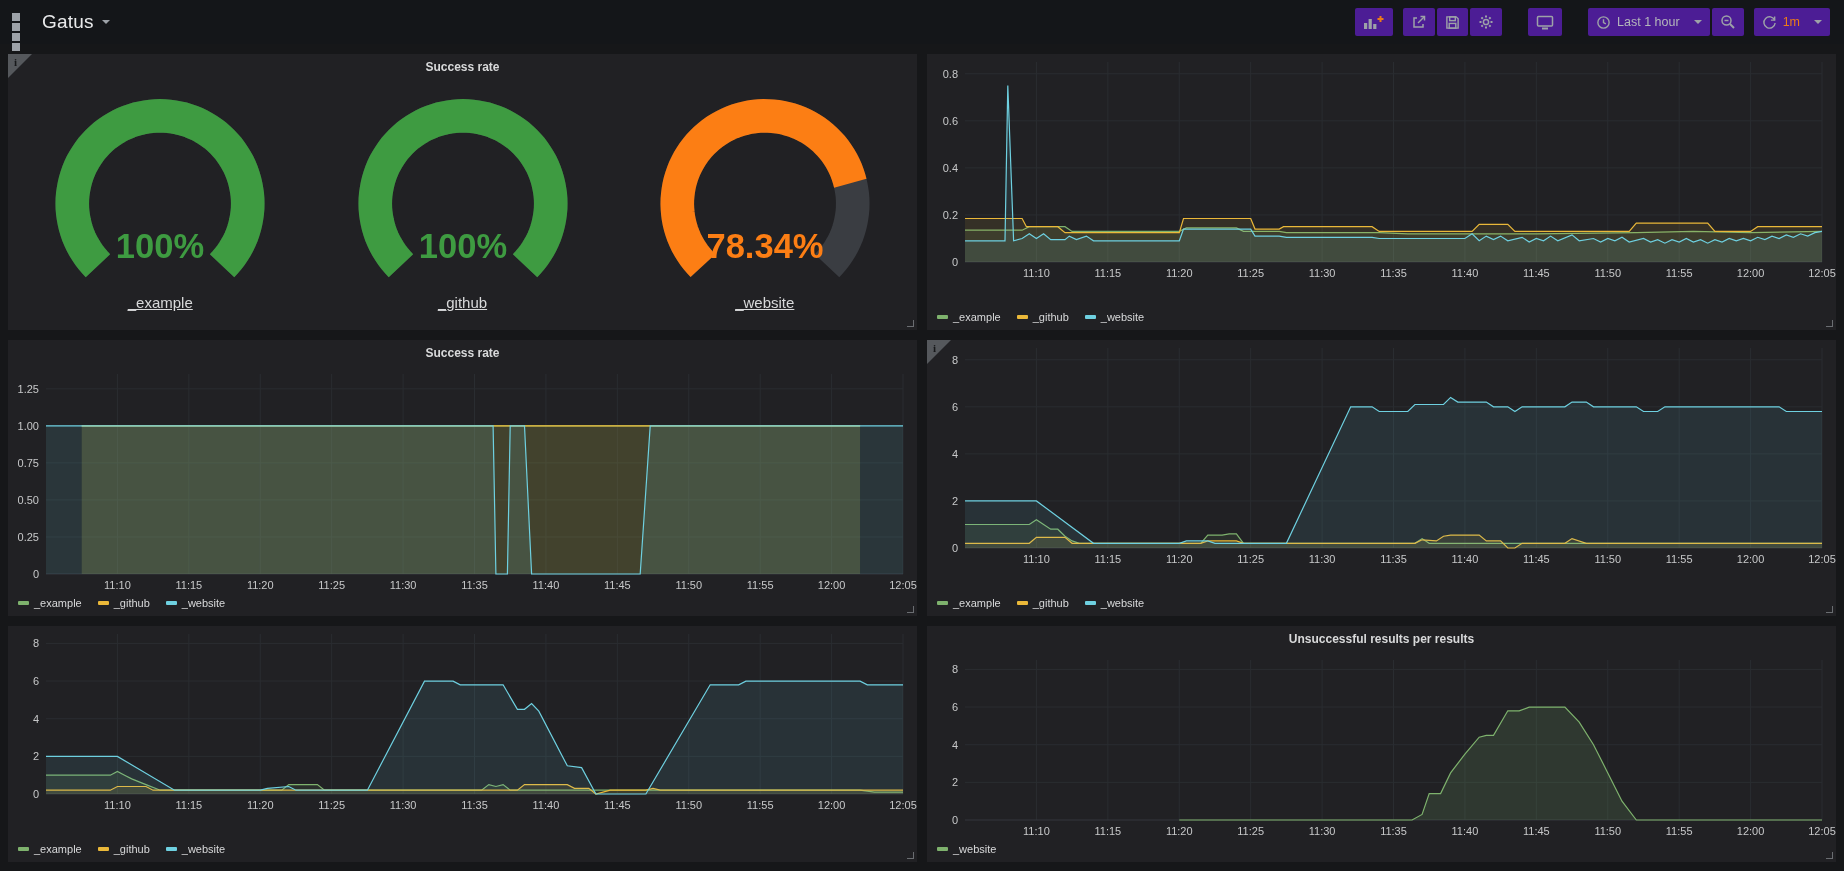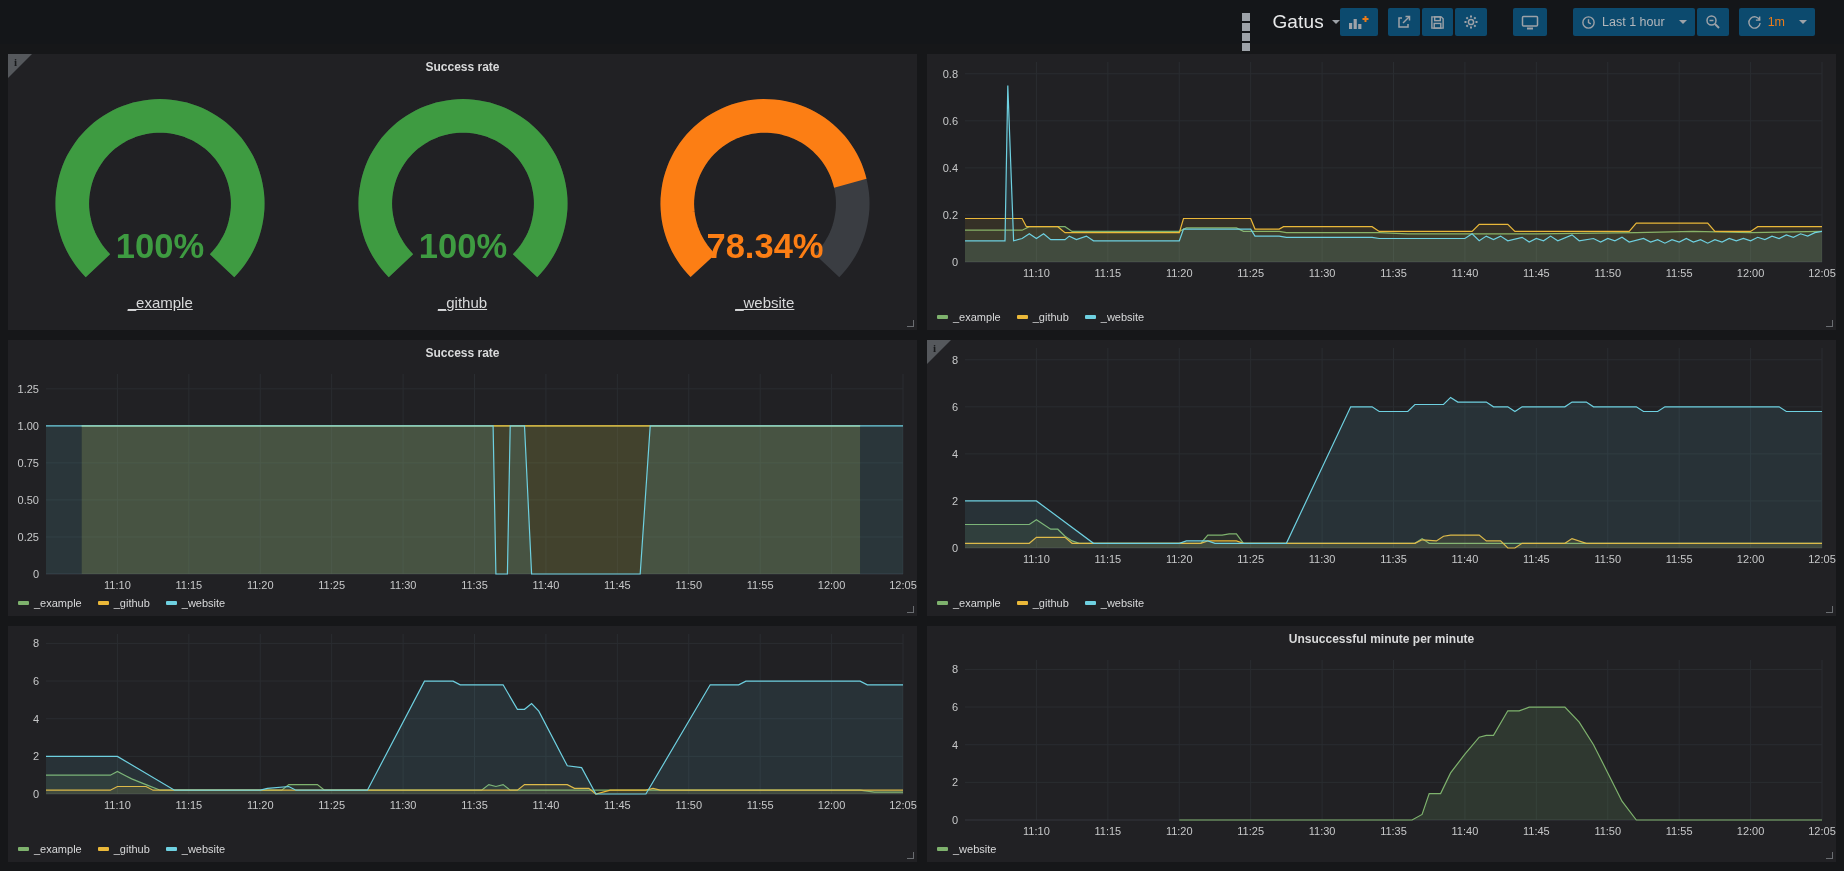--- a/index.html
+++ b/index.html
@@ -1,31 +1,31 @@
 <!DOCTYPE html>
 <html><head>
 <meta charset="utf-8">
 <style>
   * { box-sizing: border-box; margin: 0; padding: 0; }
   html,body { width:1844px; height:871px; overflow:hidden; background:#161719;
     font-family:"Liberation Sans", sans-serif; color:#d8d9da; }
 
   
-  .topbar { height:44px; display:flex; align-items:center; justify-content:flex-end;
-    padding:0 29px 0 12px; background:#141619; }
+  .topbar { height:44px; display:flex; align-items:center; justify-content:space-between;
+    padding:0 14px 0 12px; background:#141619;gap:40px; }
   .topbar-left { display:flex; align-items:center; }
   .grid-logo { display:inline-block; width:18px; height:18px; }
   .grid-logo div { width:8px; height:8px; background:#9da2a8; float:left; margin:0 2px 2px 0; }
   .dash-title { font-size:19px; color:#e9eaeb; margin-left:12px; font-weight:400; letter-spacing:.2px; cursor:pointer; }
   .caret { display:inline-block; width:0; height:0; border-left:4px solid transparent;
     border-right:4px solid transparent; border-top:4px solid #9da2a8; margin-left:8px; }
   .topbar-right { display:flex; align-items:center; gap:10px; }
   .btn-group { display:flex; gap:2px; }
   .tb-btn { height:28px; min-width:30px; display:flex; align-items:center; gap:6px; padding:0 8px;
-    background:#0c4a6e; border:none; border-radius:2px; color:#b4b7bb; font-size:12.5px;
+    background:#4c1d95; border:none; border-radius:2px; color:#b4b7bb; font-size:12.5px;
     font-family:"Liberation Sans",sans-serif; cursor:pointer; }
   .tb-btn svg { stroke:#9da2a8; fill:none; stroke-width:1.5; }
   .tb-btn .fillico { fill:#9da2a8; stroke:none; }
   .orange { color:#eb7b18; font-weight:400; }
   .sep { width:6px; }
 
   
   .main { display:grid; grid-template-columns:1fr 1fr; grid-template-rows:276px 276px 236px;
     gap:10px; padding:10px 8px; }
   .panel { position:relative; background:#212124; display:flex; flex-direction:column; }
@@ -413,21 +413,21 @@
             <span class="legend-swatch" style="background: rgb(110, 208, 224);"></span>
             <span class="legend-label">_website</span>
           </div>
         </div>
     </div>
     <div class="rsz"></div>
   </div>
 
   <div class="panel">
     <div class="panel-header">
-      <span class="panel-title">Unsuccessful minute per minute</span>
+      <span class="panel-title">Unsuccessful results per results</span>
     </div>
     <div class="panel-body">
       <div class="plot"><svg width="909" height="188">
             <line x1="109.41666666666666" y1="8" x2="109.41666666666666" y2="168" stroke="#2a2d31" stroke-width="1"></line>
             <text x="109.41666666666666" y="183" text-anchor="middle" font-size="11" fill="#c7c8c9">11:10</text>
             <line x1="180.83333333333331" y1="8" x2="180.83333333333331" y2="168" stroke="#2a2d31" stroke-width="1"></line>
             <text x="180.83333333333331" y="183" text-anchor="middle" font-size="11" fill="#c7c8c9">11:15</text>
             <line x1="252.25" y1="8" x2="252.25" y2="168" stroke="#2a2d31" stroke-width="1"></line>
             <text x="252.25" y="183" text-anchor="middle" font-size="11" fill="#c7c8c9">11:20</text>
             <line x1="323.66666666666663" y1="8" x2="323.66666666666663" y2="168" stroke="#2a2d31" stroke-width="1"></line>

